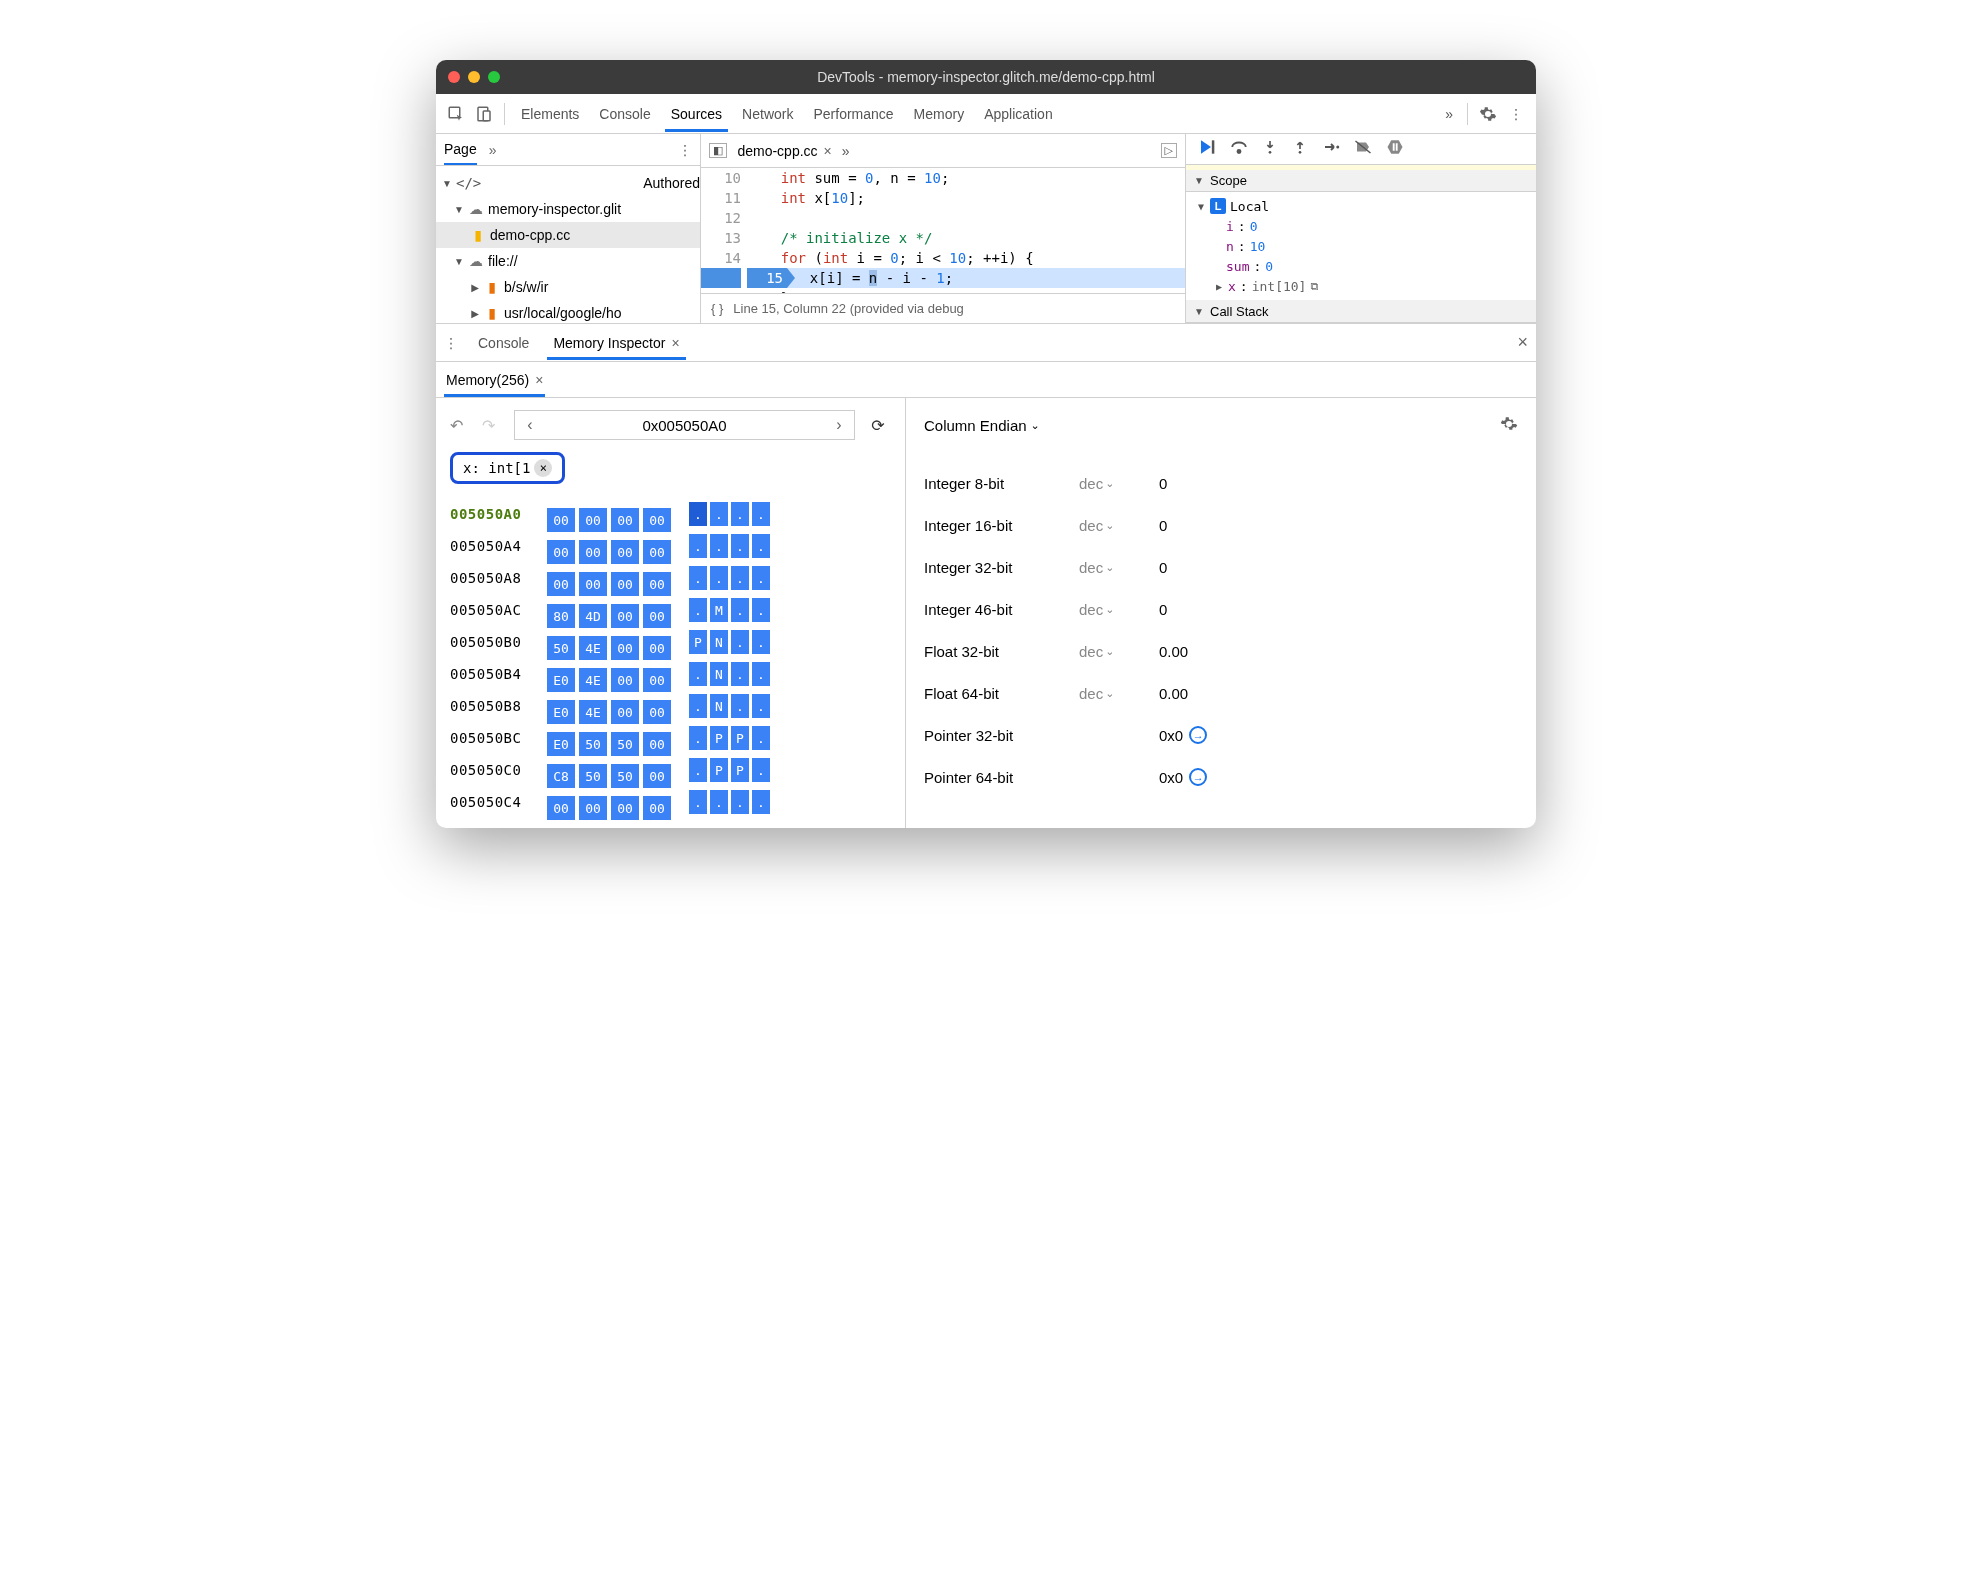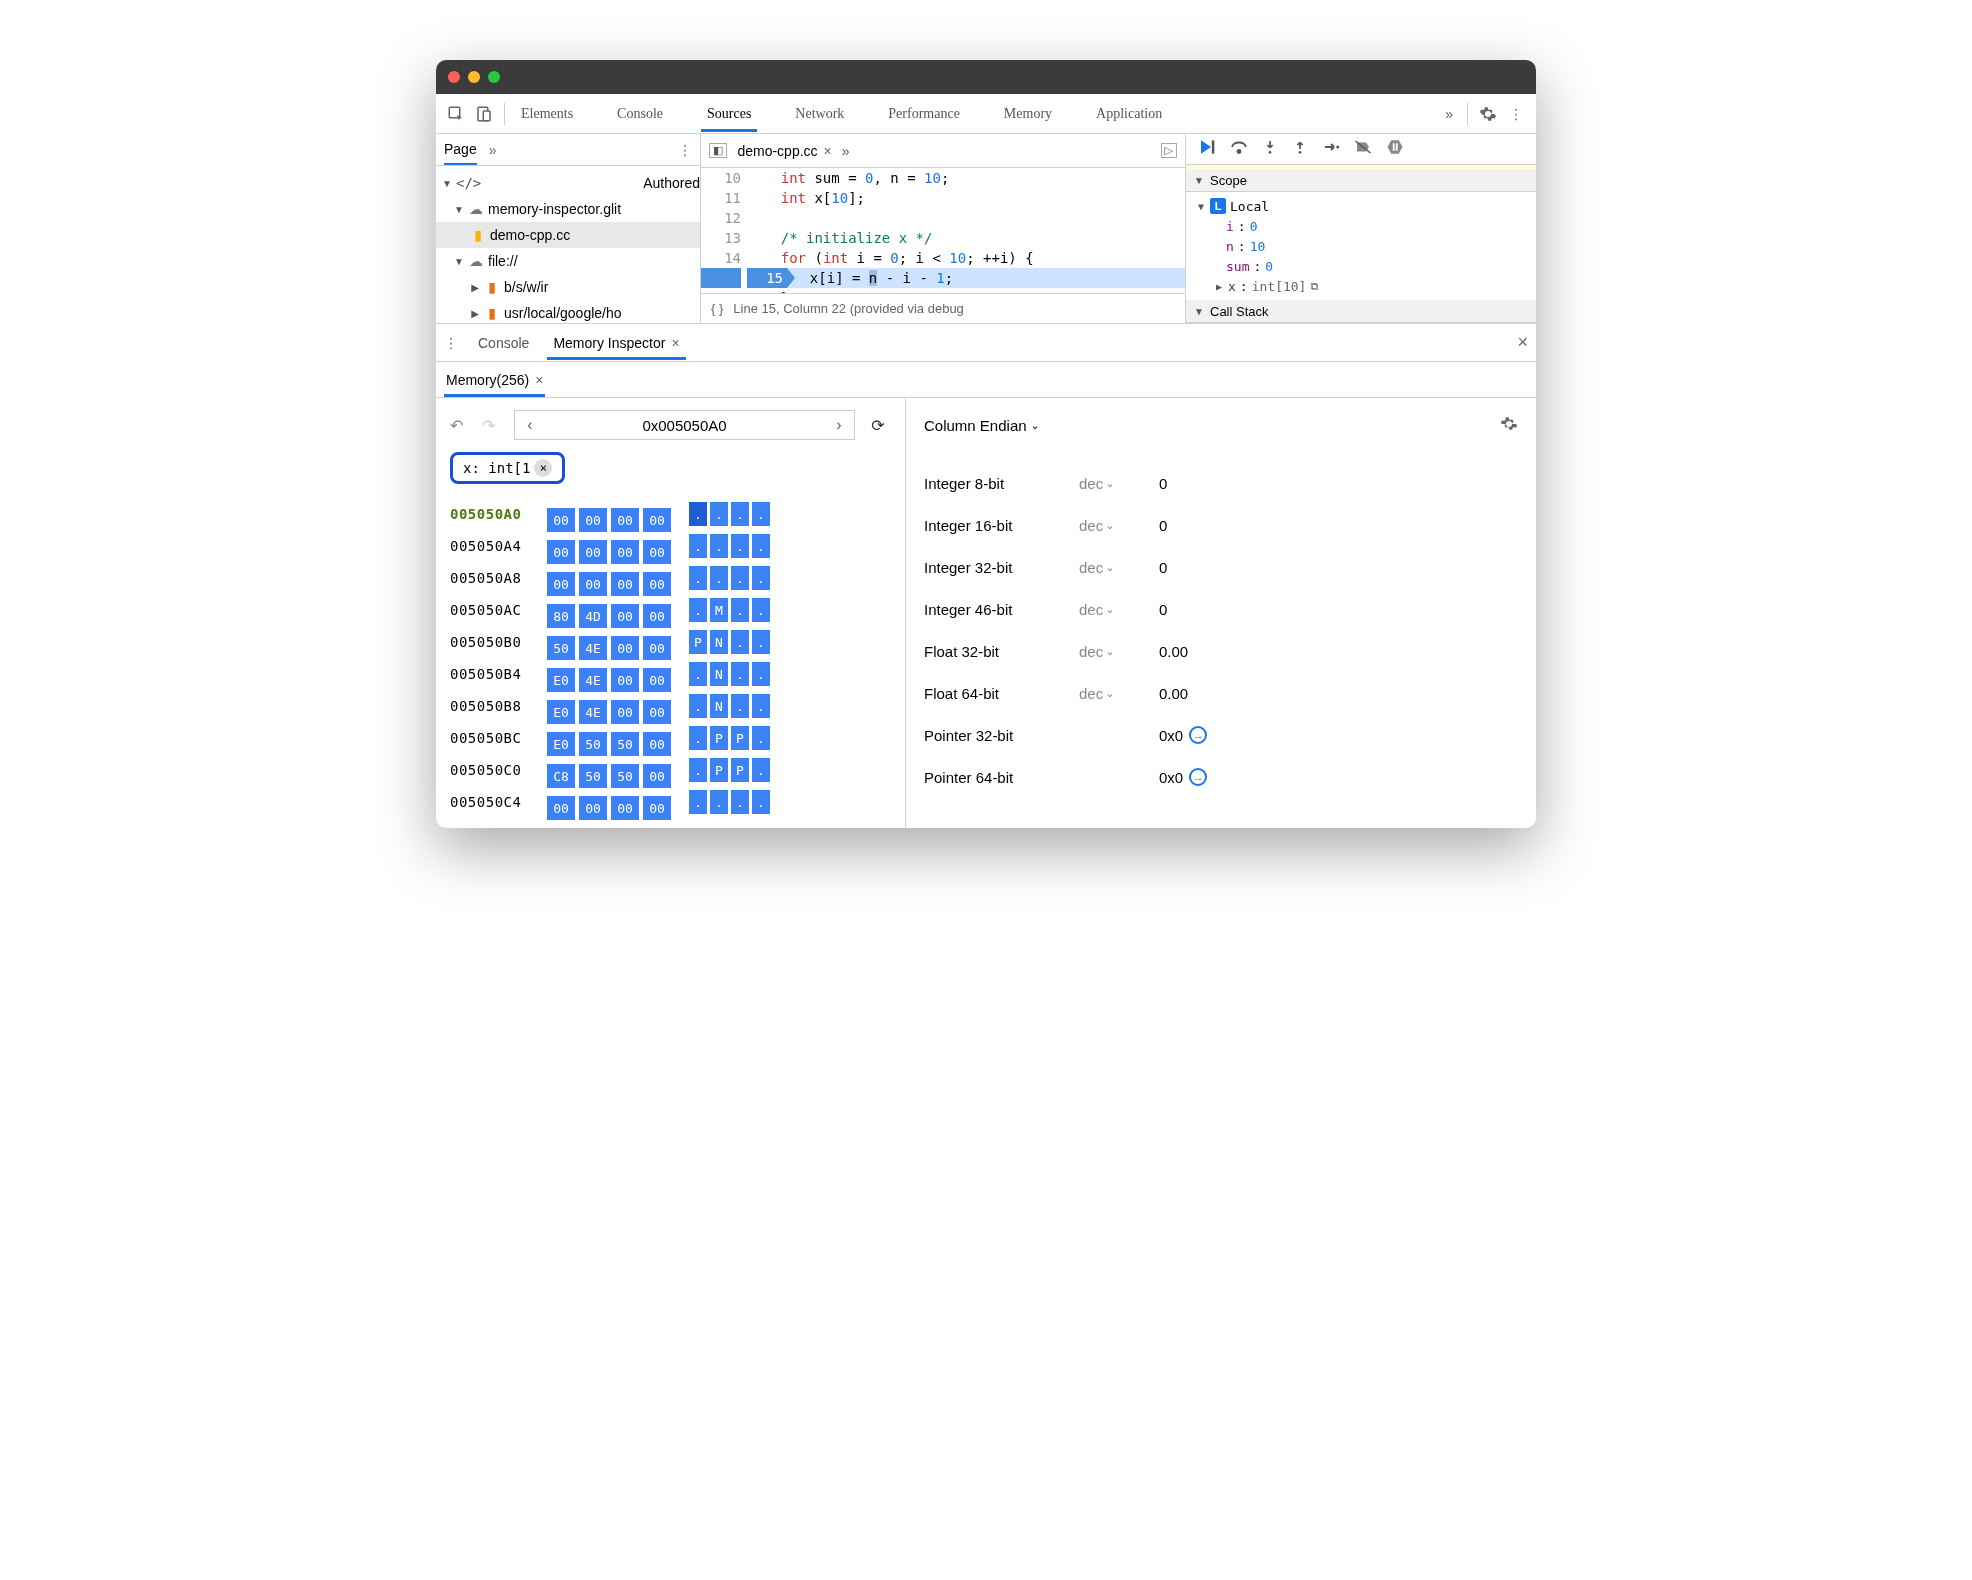--- a/index.html
+++ b/index.html
@@ -39,21 +39,21 @@
   display: flex;
   align-items: center;
   border-bottom: 1px solid #d0d0d0;
   height: 40px;
   font-size: 14px;
   color: #555;
   padding: 0 6px;
 }
 .topbar .iconbtn { width: 28px; height: 28px; display: flex; align-items: center; justify-content: center; cursor: pointer; color: #666; }
 .topbar .sep { width: 1px; height: 22px; background: #d0d0d0; margin: 0 6px; }
-.tabs { display: flex; gap: 40px; padding-left: 8px; flex: 1; font-family: Liberation Serif, serif; }
+.tabs { display: flex; gap: 16px; padding-left: 8px; flex: 1; }
 .toptab { cursor: pointer; padding: 0 2px; }
 .toptab.active { color: #000; font-weight: 500; position: relative; }
 .toptab.active::after { content: ""; position: absolute; left: -4px; right: -4px; bottom: -10px; height: 3px; background: #1a73e8; }
 .moretabs { color: #555; cursor: pointer; margin-right: 8px; }
 
 .tribar { display: flex; height: 190px; border-bottom: 1px solid #d0d0d0; }
 
 
 .leftnav { width: 265px; border-right: 1px solid #d0d0d0; display: flex; flex-direction: column; font-size: 14px; }
 .leftnav-head { display: flex; align-items: center; height: 34px; border-bottom: 1px solid #d0d0d0; padding: 0 8px; gap: 12px; }
@@ -152,20 +152,21 @@
 <body>
 
 <div class="window">
 
   <div class="titlebar">
     <div class="traffic">
       <div class="tl red"></div>
       <div class="tl yellow"></div>
       <div class="tl green"></div>
     </div>
+    <div class="titletext">DevTools - memory-inspector.glitch.me/demo-cpp.html</div>
   </div>
 
   <div class="topbar">
     <div class="iconbtn">
       <svg class="ico" viewBox="0 0 24 24" fill="none" stroke="currentColor" stroke-width="2">
           <rect x="3" y="3" width="14" height="14" rx="1"></rect>
           <path d="M13 13l7 4-3 1-1 3-3-8z" fill="currentColor" stroke="none"></path>
         </svg>
     </div>
     <div class="iconbtn">

